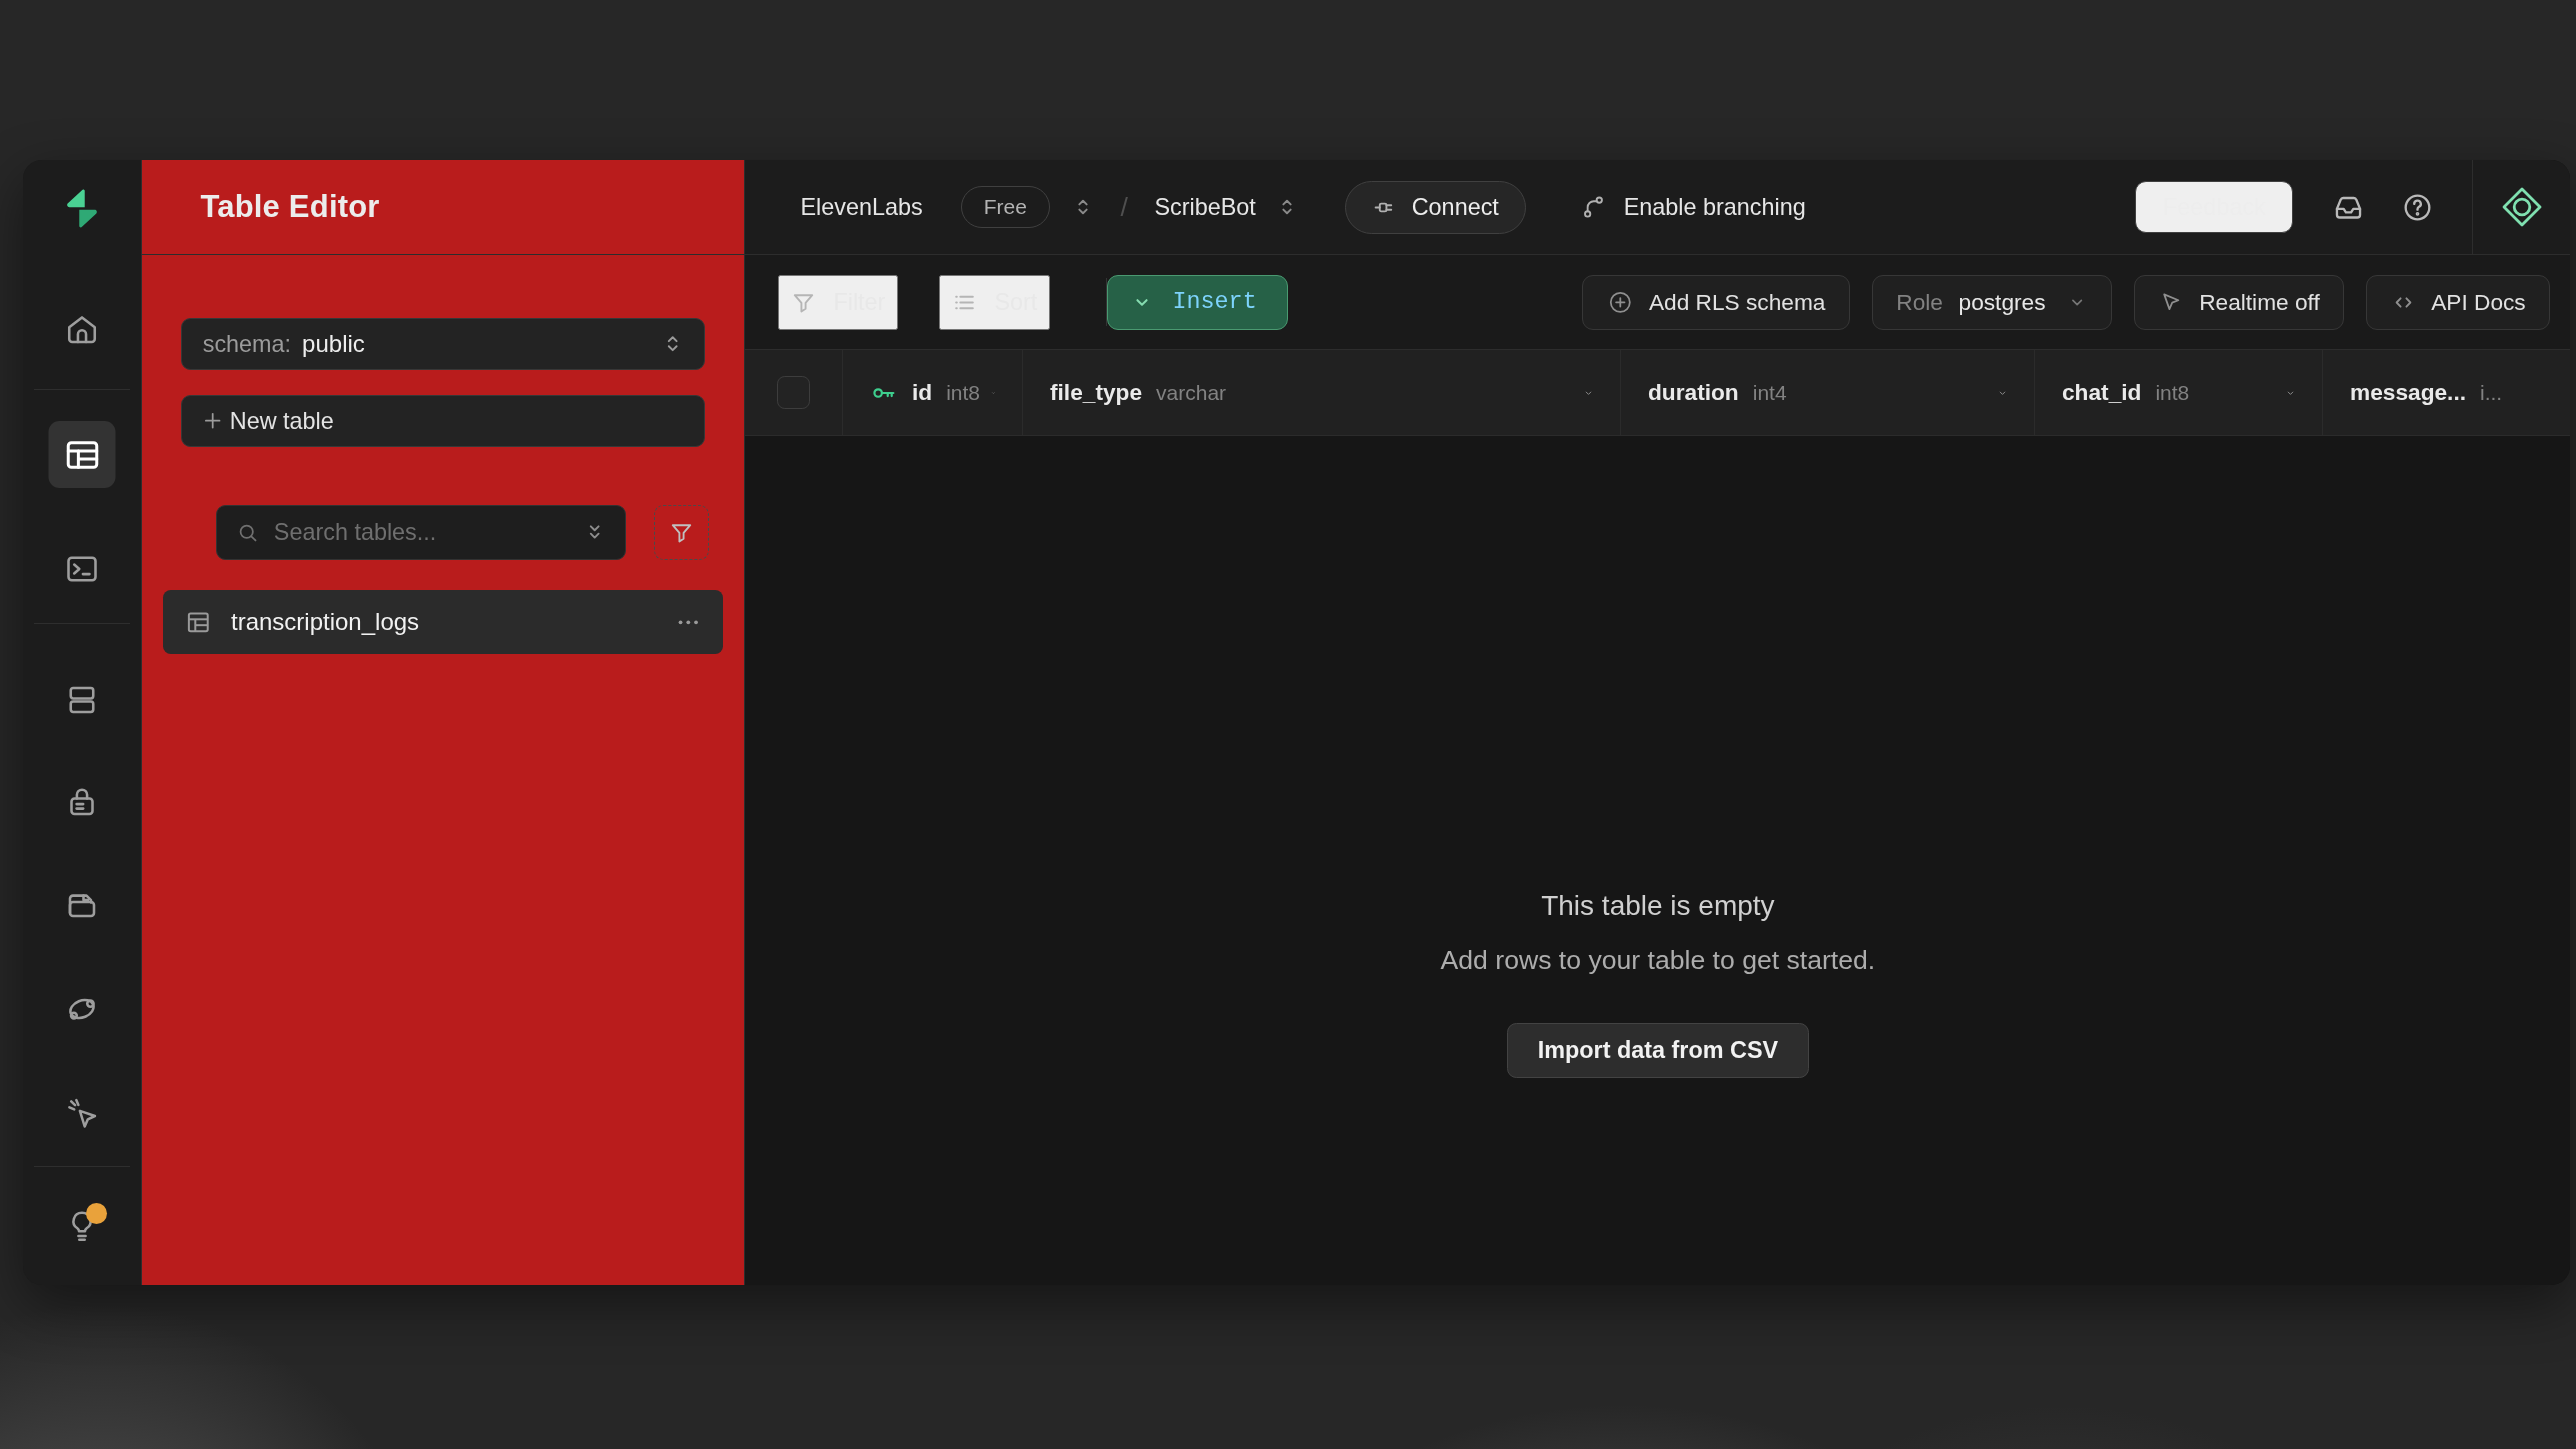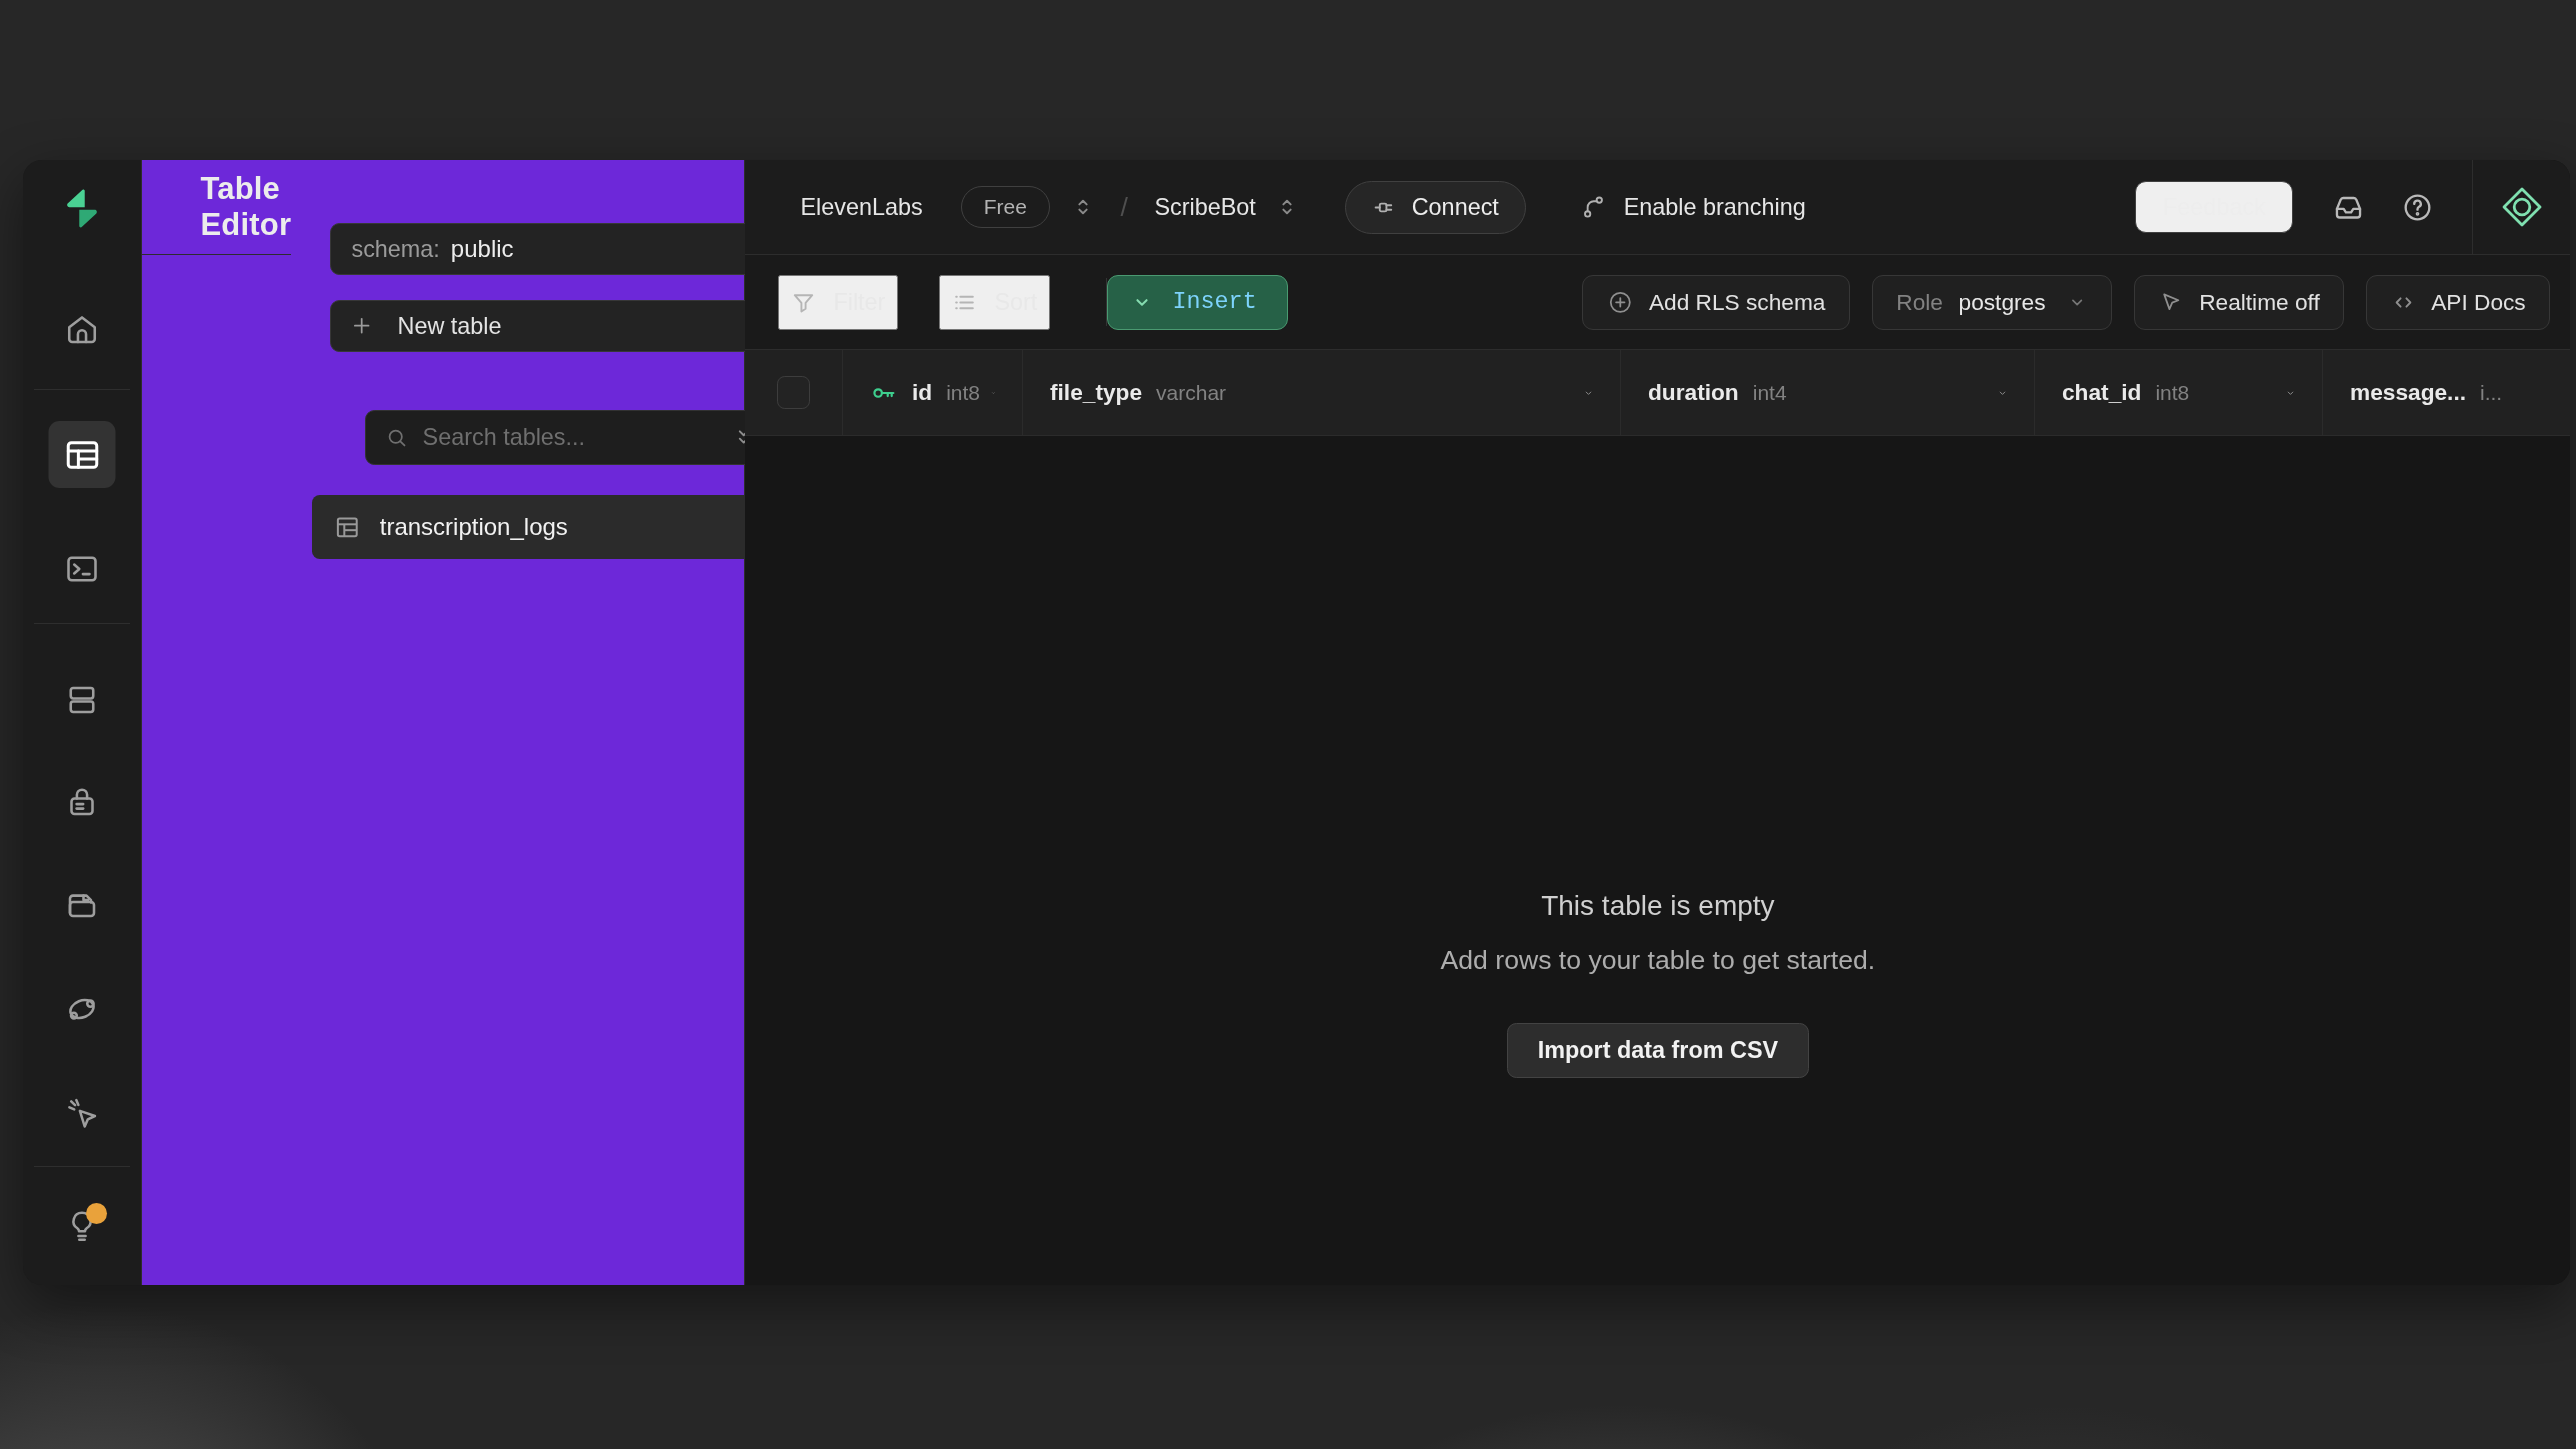--- a/index.html
+++ b/index.html
@@ -27,33 +27,33 @@
   
   .rail { width:119px; flex:0 0 119px; position:relative; border-right:0.8px solid #2d2d2d; background:#1c1c1c; }
   .rail .abs { position:absolute; left:50%; transform:translateX(-50%); }
   .rail-divider { position:absolute; left:11px; right:11px; height:0.8px; background:#2e2e2e; }
   .rail-btn { width:50px; height:50px; display:flex; align-items:center; justify-content:center; border-radius:9.4px; color:#9e9e9e; }
   .rail-tile { width:67px; height:67px; background:#333333; border-radius:11px; display:flex; align-items:center; justify-content:center; color:#ffffff; }
   .bulb-wrap { position:relative; }
   .notif-dot { position:absolute; top:-5.5px; right:-7px; width:21px; height:21px; border-radius:50%; background:#e9a23b; }
 
   
-  .sidebar { width:603px; flex:0 0 603px; background:#6d28d9; border-right:0.8px solid #2d2d2d; display:flex; flex-direction:row; }
+  .sidebar { width:603px; flex:0 0 603px; background:#b91c1c; border-right:0.8px solid #2d2d2d; display:flex; flex-direction:column; }
   .sidebar-header { height:95px; flex:0 0 95px; border-bottom:0.8px solid #2d2d2d; display:flex; align-items:center; padding-left:58px; }
   .sidebar-title { font-size:31px; color:#ececec; letter-spacing:0.2px; }
   .sidebar-body { padding:63px 39px 0 39px; }
   .schema-select {
     height:52px; display:flex; align-items:center; padding:0 20.3px;
     background:#232323; border:0.8px solid #373737; border-radius:9.4px; cursor:default;
   }
   .schema-label { font-size:23.4px; color:#9b9b9b; }
   .schema-value { font-size:24px; color:#ededed; margin-left:11px; }
   .schema-select .updown { margin-left:auto; color:#9b9b9b; }
   .new-table-btn {
-    margin-top:25px; height:52px; display:flex; align-items:center; gap:24px; padding:0 19px;
+    margin-top:25px; height:52px; display:flex; align-items:center; gap:5px; padding:0 19px;
     background:#232323; border:0.8px solid #373737; border-radius:9.4px; color:#e4e4e4; font-size:23.4px;
   }
   .new-table-btn .plus { color:#9b9b9b; }
   .search-row { margin-top:58px; display:flex; gap:28px; }
   .search-box {
     flex:1; height:55px; display:flex; align-items:center; padding:0 19px;
     border:0.8px solid #323232; border-radius:9.4px; background:#1e1e1e; color:#707070;margin-left:35px;
   }
   .search-box input {
     flex:1; margin-left:14px; background:transparent; border:none; outline:none;

